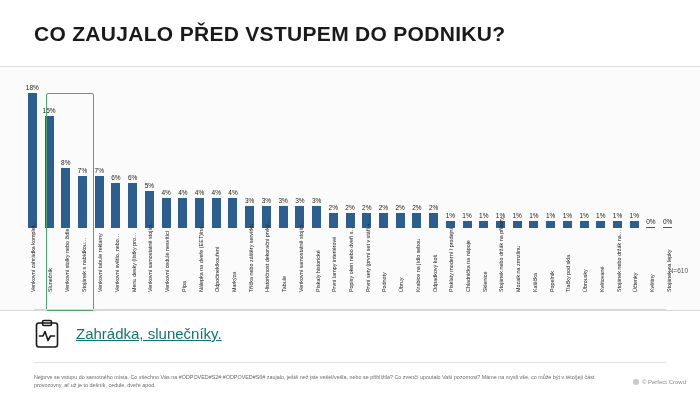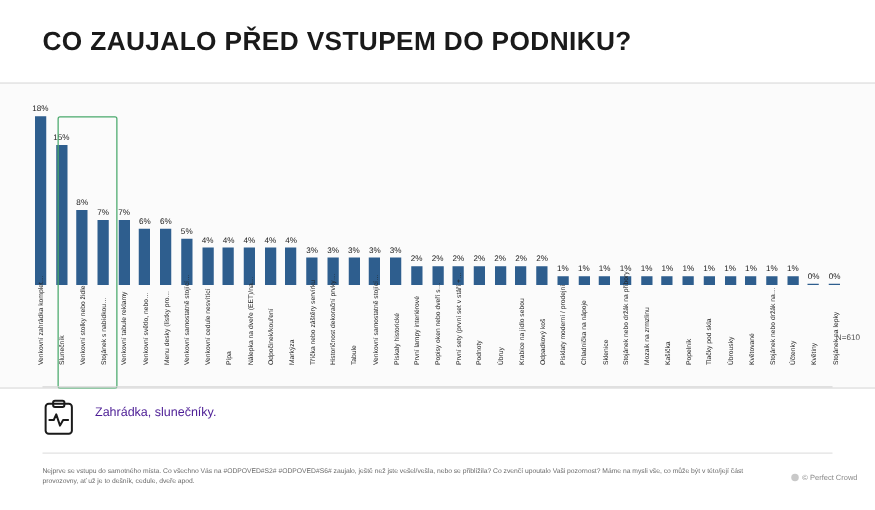--- a/index.html
+++ b/index.html
@@ -79,21 +79,21 @@
   .answer{
     position:absolute;left:0;top:311px;width:700px;height:52px;
     background:#ffffff;
   }
   .answer .icon{
     position:absolute;left:34px;top:8px;width:26px;height:30px;
   }
   .answer .icon svg{display:block;}
   .answer .text{
     position:absolute;left:76px;top:14px;
-    font-size:10px;color:#4c1d95;font-weight:normal;
+    font-size:15px;color:#0f766e;font-weight:normal;text-decoration:underline;
   }
   .divider{
     position:absolute;left:34px;top:309px;width:632px;height:1px;background:#d8d8d8;
   }
   .divider2{
     position:absolute;left:34px;top:362px;width:632px;height:1px;background:#e2e2e2;
   }
 
   
   .footer{

